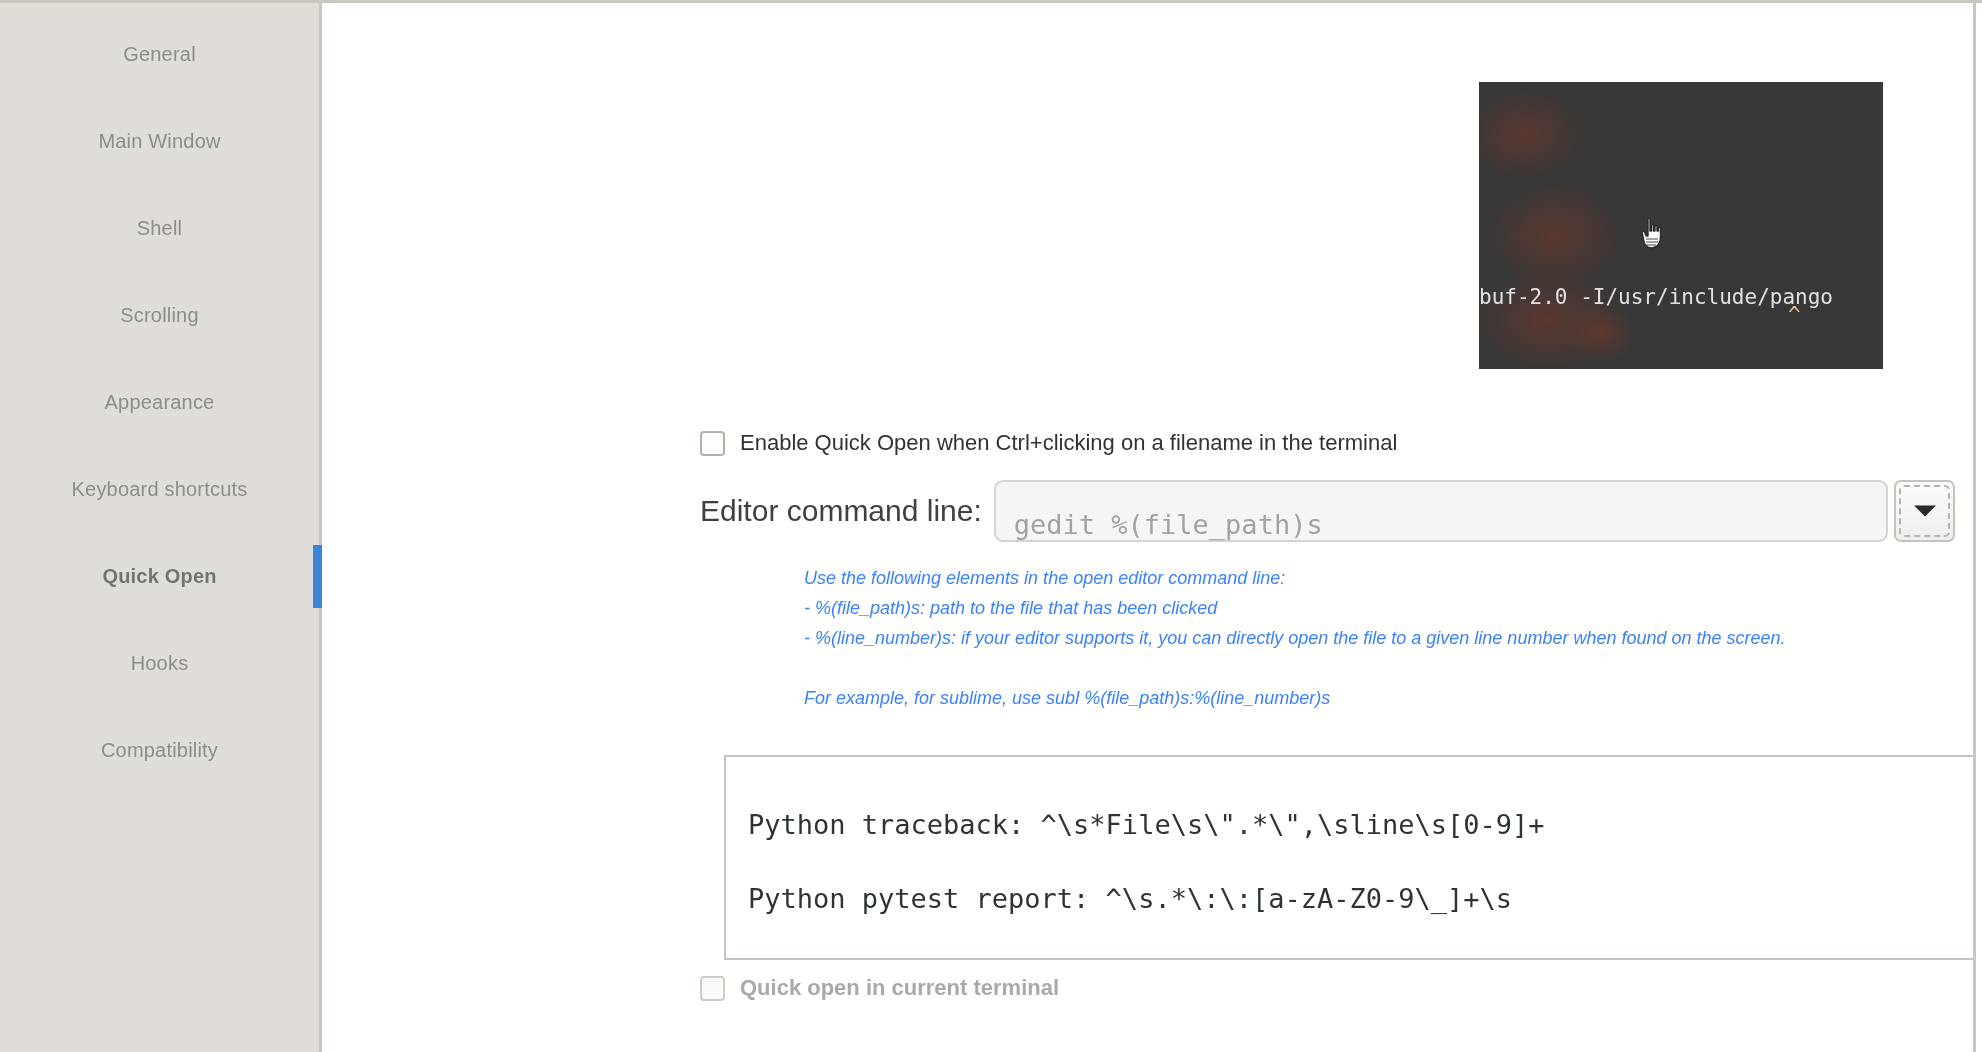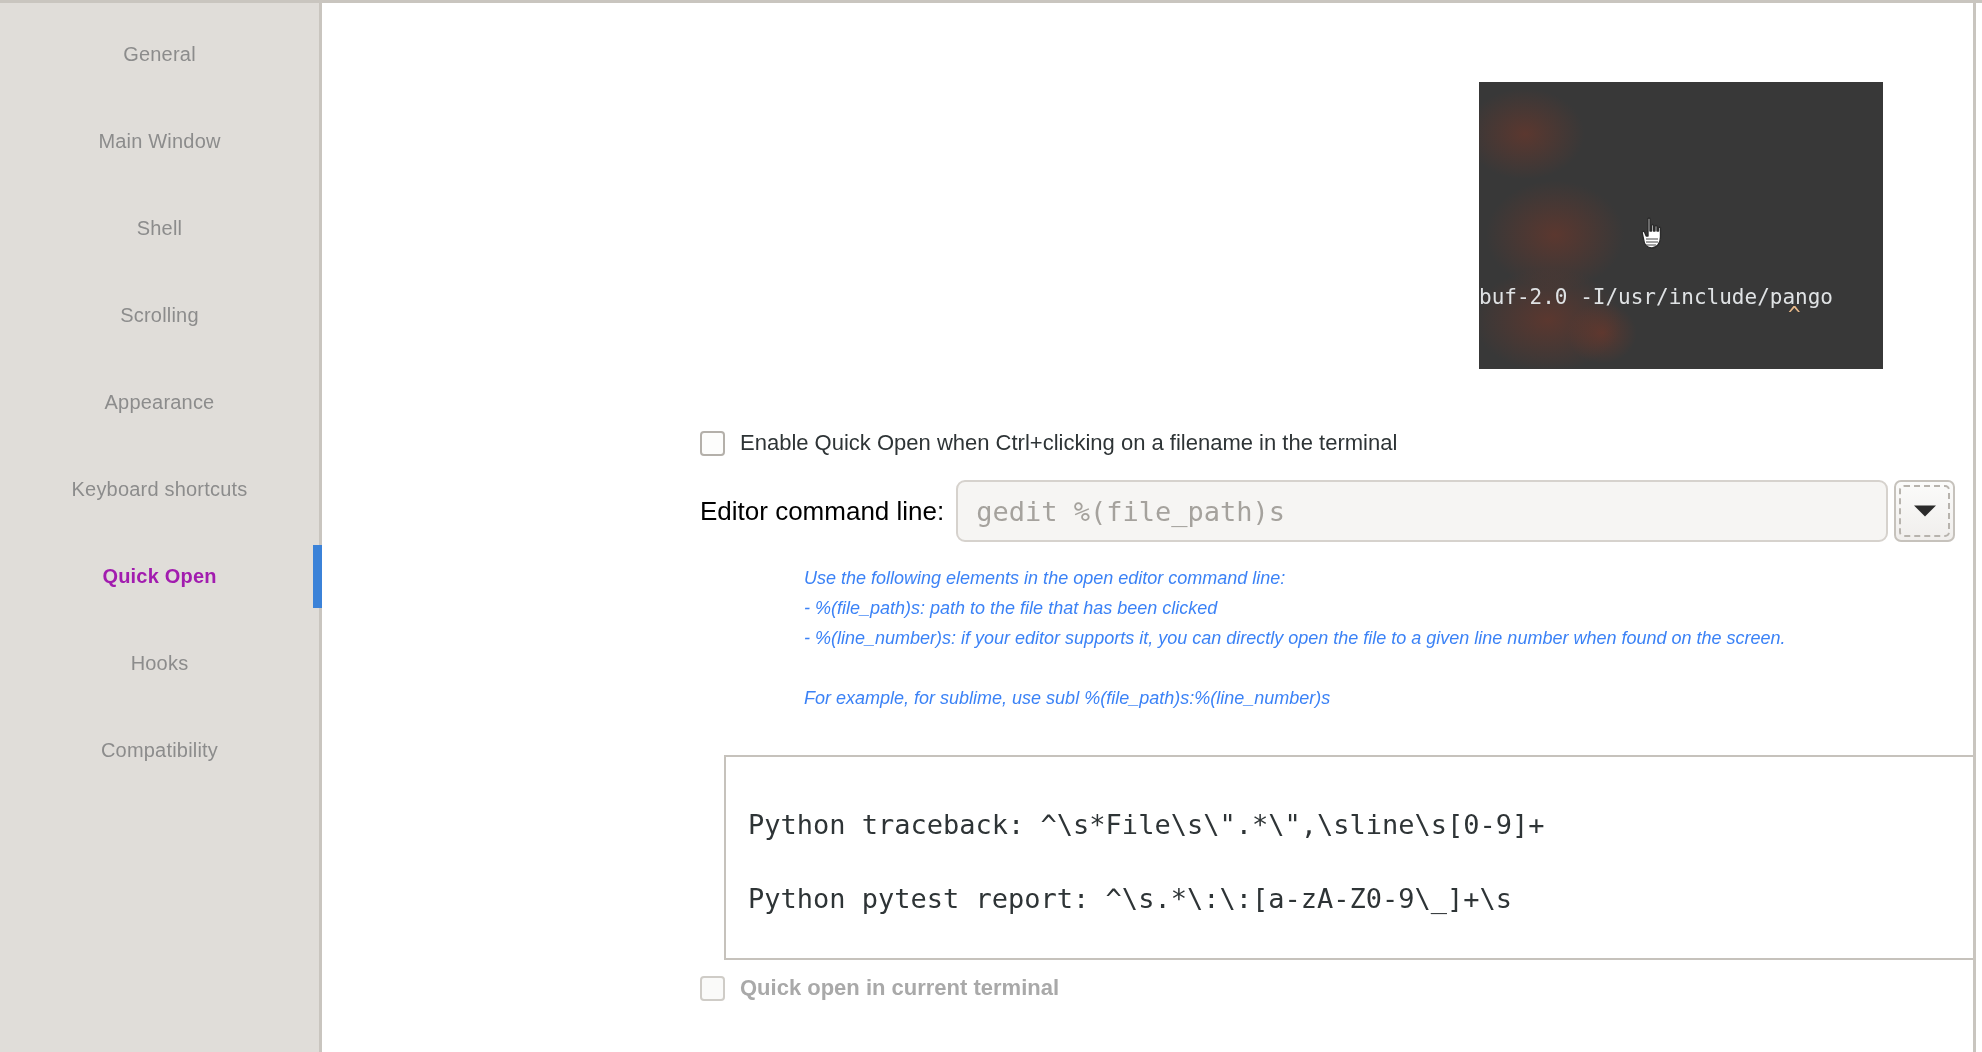--- a/index.html
+++ b/index.html
@@ -33,21 +33,21 @@
     height: 87px;
     display: flex;
     align-items: center;
     justify-content: center;
     font-size: 20px;
     color: #8c8c8c;
     letter-spacing: 0.2px;
     user-select: none;
   }
   .sidebar-item.selected {
-    color: #a21caf;
+    color: #737373;
     font-weight: bold;
   }
   .sidebar-item.selected .sel-bar {
     position: absolute;
     right: -3px;
     top: 12px;
     bottom: 12px;
     width: 9px;
     background: #3b82d8;
   }
@@ -145,33 +145,33 @@
   .editor-row {
     position: absolute;
     left: 378px;
     top: 477px;
     right: 27px;
     height: 62px;
     display: flex;
     align-items: center;
   }
   .editor-label {
-    font-size: 26px;
-    color: #000000;
+    font-size: 30px;
+    color: #404040;
     white-space: nowrap;
     margin-right: 12px;
   }
   .editor-input {
     flex: 1 1 auto;
     height: 62px;
     background: #f6f5f3;
     border: 2px solid #d6d2cd;
     border-radius: 9px;
     display: flex;
-    align-items: center;
+    align-items: flex-end;
     padding: 0 18px;
     font-family: "DejaVu Sans Mono", monospace;
     font-size: 27px;
     color: #a5a29d;
   }
   .editor-dropdown {
     flex: 0 0 61px;
     width: 61px;
     height: 62px;
     margin-left: 6px;

